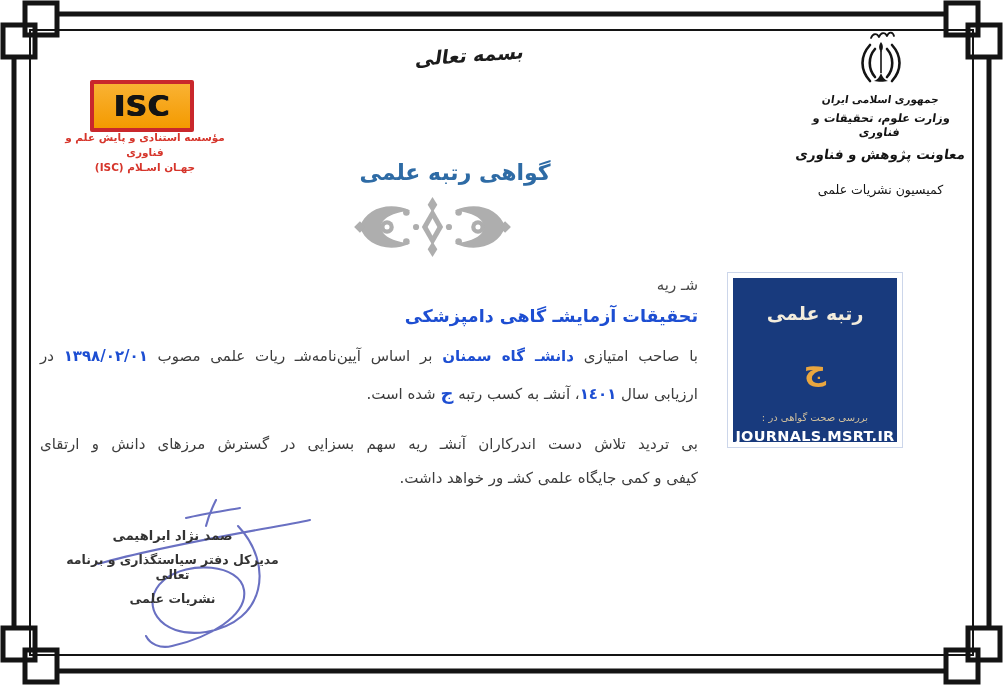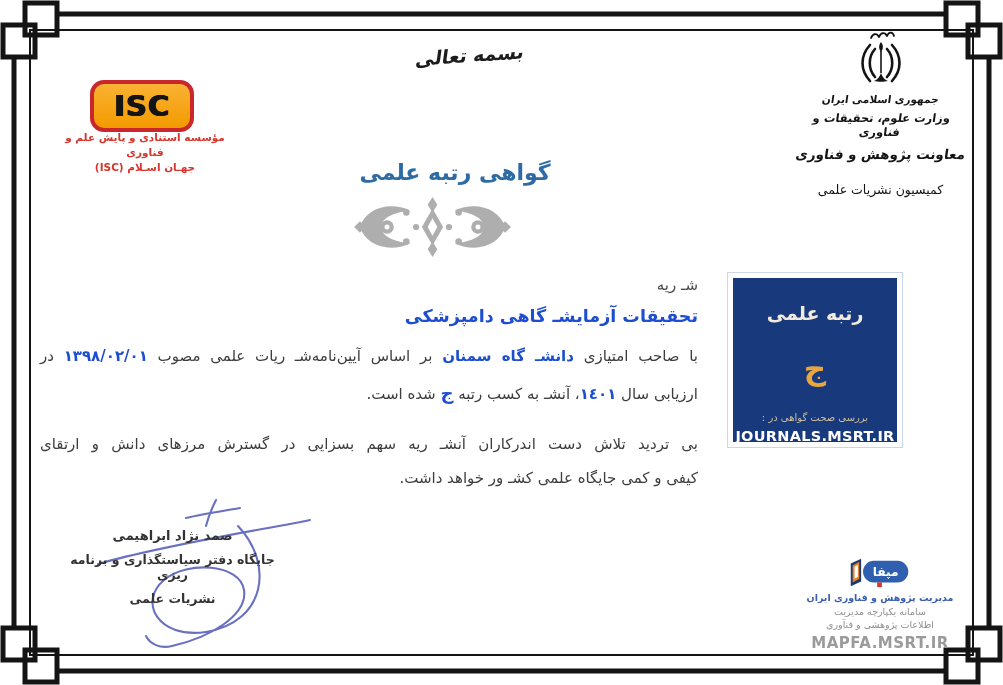--- a/index.html
+++ b/index.html
@@ -14,21 +14,21 @@
   
   .bismillah{
     left:405px;top:44px;width:130px;text-align:center;
     font-size:19px;font-weight:bold;color:#1c1c1c;
     transform:rotate(-4deg) skewX(-12deg);direction:rtl;
   }
   
   .isc-badge{
     left:90px;top:80px;width:96px;height:44px;
     background:linear-gradient(180deg,#f9b233 0%,#f49a00 100%);
-    border:4px solid #c9272c;border-radius:14px;
+    border:4px solid #c9272c;border-radius:2px;
     display:flex;align-items:center;justify-content:center;
   }
   .isc-badge span{
     font-size:29px;font-weight:bold;color:#141414;letter-spacing:1px;
     text-shadow:1px 0 #141414,-0.5px 0 #141414;
   }
   .isc-sub{
     left:55px;top:130px;width:180px;text-align:center;direction:rtl;
     color:#d6352b;font-weight:bold;font-size:10.5px;line-height:15px;
   }
@@ -176,32 +176,18 @@
     <g stroke="#5058b8" stroke-width="2.1" fill="none" opacity="0.85" stroke-linecap="round">
       <path d="M98 26 C115 22 135 19 152 16"></path>
       <path d="M128 8 C124 16 120 26 118 34"></path>
       <path d="M10 72 C80 52 185 36 222 28"></path>
       <path d="M150 34 C186 72 178 130 118 140 C70 147 50 110 76 88 C100 68 152 72 156 98 C160 124 120 146 84 154 C72 157 62 152 58 144"></path>
     </g>
   </svg>
 
   <div class="abs sig-block">
     <div class="sig-name">صمد نژاد ابراهیمی</div>
-    <div class="sig-t">جایگاه دفتر سیاستگذاری و برنامه ریزی</div>
+    <div class="sig-t">مدیرکل دفتر سیاستگذاری و برنامه تعالی</div>
     <div class="sig-t">نشریات علمی</div>
   </div>
 
-  <div class="abs mapfa">
-    <svg class="mapfa-logo" viewBox="0 0 70 34">
-      <path d="M4 7 L15 2 L15 26 L4 31 Z" fill="#1d3a6e"></path>
-      <path d="M6 9 L13 5 L13 23 L6 27 Z" fill="#e8862d"></path>
-      <path d="M8 10.5 L11.5 8.5 L11.5 21 L8 23 Z" fill="#ffffff"></path>
-      <rect x="17" y="4" width="48" height="23" rx="11.5" fill="#2f5fae"></rect>
-      <text x="41" y="20.5" text-anchor="middle" font-size="13" font-weight="bold" fill="#ffffff" font-family="DejaVu Sans, sans-serif">مپفا</text>
-      <rect x="32" y="27" width="5" height="5" fill="#d6352b"></rect>
-    </svg>
-    <div class="mapfa-l1">مدیریت پژوهش و فناوری ایران</div>
-    <div class="mapfa-l2">سامانه یکپارچه مدیریت</div>
-    <div class="mapfa-l3">اطلاعات پژوهشی و فنآوری</div>
-    <div class="mapfa-url">MAPFA.MSRT.IR</div>
-  </div>
 
 </div>
 
 </body></html>

